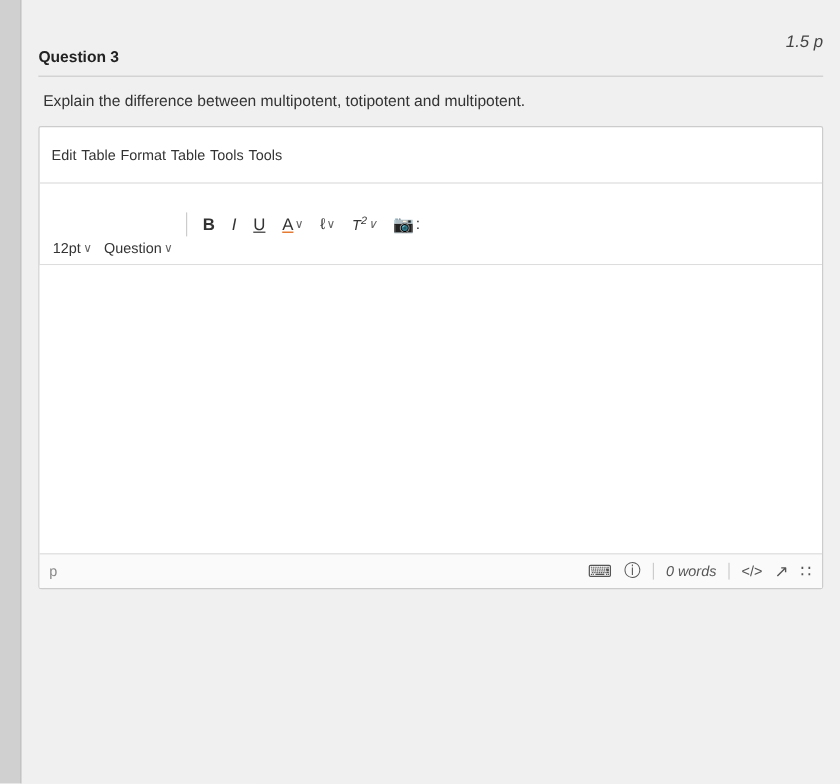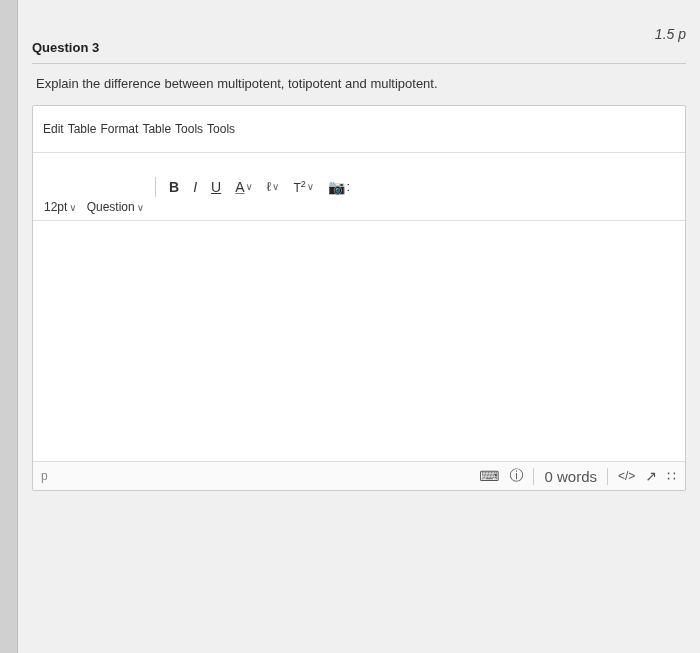--- a/index.html
+++ b/index.html
@@ -153,25 +153,26 @@
       gap: 10px;
     }
 
     .footer-icon {
       font-size: 14px;
       color: #555;
       cursor: pointer;
     }
 
     .footer-word-count {
-      font-size: 15px;
+      font-size: 12px;
       color: #555;
       border-left: 1px solid #ccc;
       border-right: 1px solid #ccc;
       padding: 0 10px;
+      font-style: italic;
     }
 
     .footer-code {
       font-size: 12px;
       color: #555;
       cursor: pointer;
     }
 
     .footer-expand {
       font-size: 14px;
@@ -187,20 +188,21 @@
     }
 
     .chevron-small {
       font-size: 10px;
       color: #666;
       vertical-align: middle;
     }
 
     .superscript-btn {
       font-size: 12px;
+      font-style: italic;
     }
     .superscript-btn sup {
       font-size: 9px;
     }
   </style>
 </head>
 <body>
 
 <div class="left-bar"></div>
 

